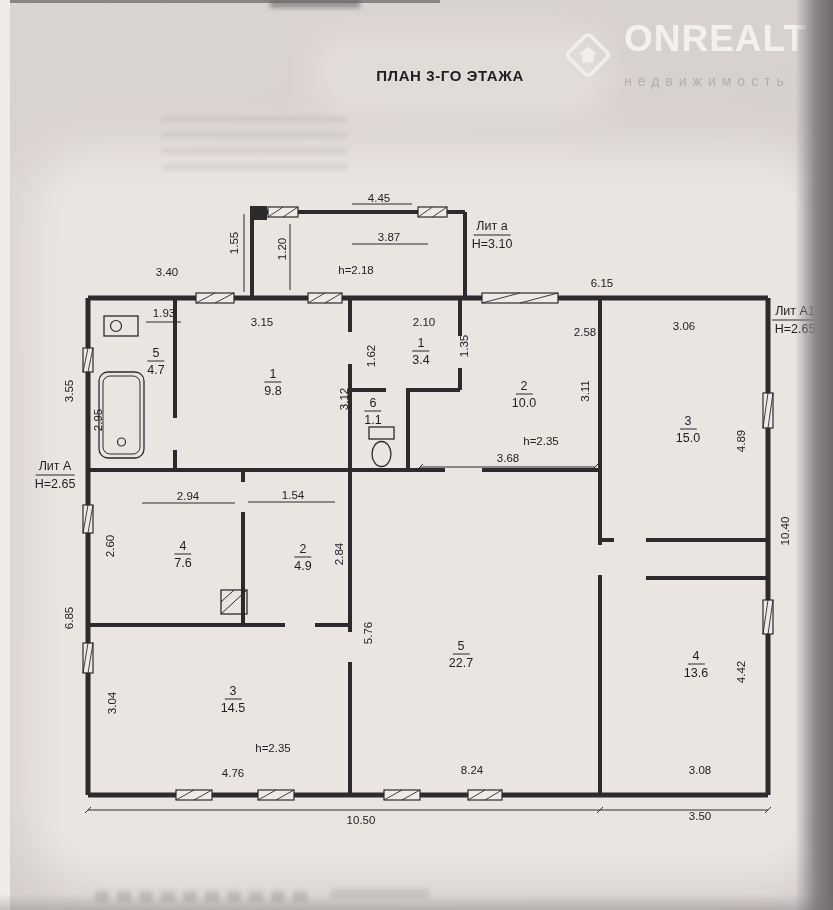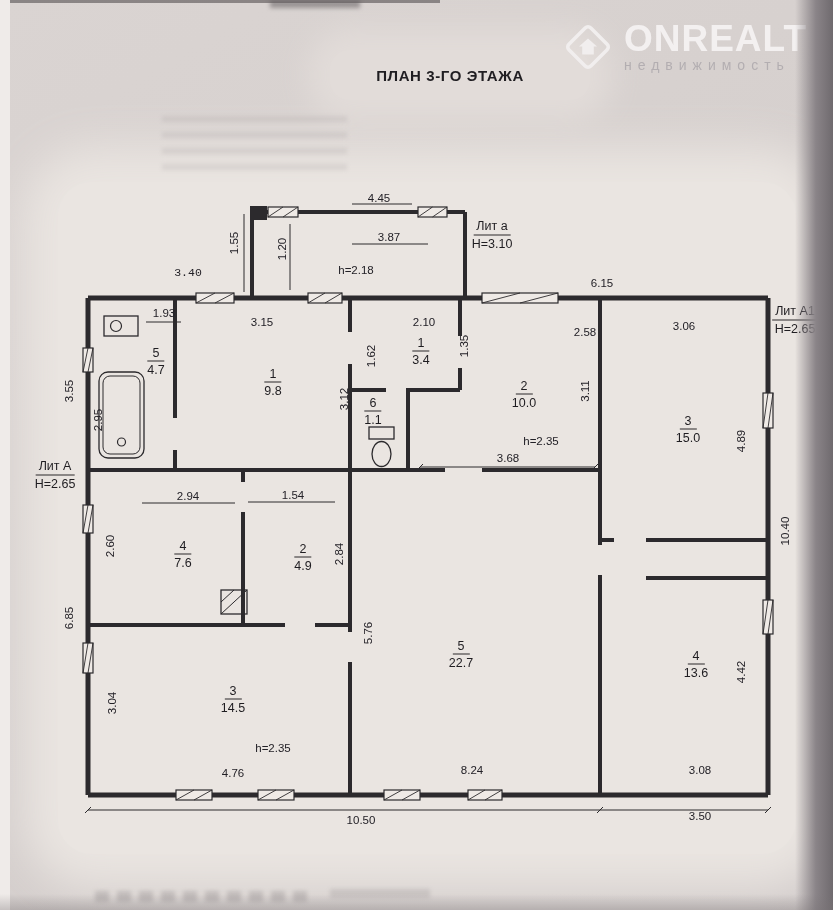--- a/index.html
+++ b/index.html
@@ -25,21 +25,21 @@
   #sm-bot1{left:95px;top:891px;width:215px;height:11px;opacity:.28;
            background:repeating-linear-gradient(to right,#7c7678 0 14px,transparent 14px 22px);}
   #sm-bot2{left:330px;top:889px;width:100px;height:9px;background:#8d8789;opacity:.25;}
   
   .title{position:absolute;left:450px;top:75px;transform:translate(-50%,-50%);
          font-size:15px;font-weight:600;letter-spacing:.6px;color:#201e22;white-space:nowrap;}
   
   .logo{position:absolute;top:20px;right:26px;display:flex;align-items:center;}
   .logo-icon{width:52px;height:52px;margin-right:10px;}
   .logo-name{font-size:37px;font-weight:bold;letter-spacing:1px;color:#f3f0f0;line-height:1;}
-  .logo-sub{font-size:14px;letter-spacing:6px;color:#b3aeb1;margin-top:0;}
+  .logo-sub{font-size:14px;letter-spacing:6px;color:#b3aeb1;margin-top:16px;}
   
   #plan-svg{position:absolute;left:0;top:0;}
   #labels{position:absolute;left:0;top:0;width:833px;height:910px;pointer-events:none;}
   .dim{position:absolute;font-size:11.5px;color:#232127;white-space:nowrap;
        transform:translate(-50%,-50%);}
   .room-label{position:absolute;transform:translate(-50%,-50%);text-align:center;
               font-size:12.5px;color:#1f1d21;line-height:1.12;}
   .room-label .num{display:inline-block;padding:0 5px 1px;border-bottom:1.4px solid #2a282b;}
   .room-label .area{display:block;padding-top:1px;}
   .block-label{position:absolute;transform:translate(-50%,-50%);text-align:center;
@@ -178,21 +178,21 @@
       <span class="h">Н=2.65</span>
     </div>
     <div class="block-label" style="left:55px;top:475px;">
       <span class="name">Лит А</span>
       <span class="h">Н=2.65</span>
     </div>
   <span class="dim" style="left: 379px; top: 198px;">4.45</span>
       <span class="dim" style="left: 389px; top: 237px;">3.87</span>
       <span class="dim" style="left: 234px; top: 243px; transform: translate(-50%, -50%) rotate(-90deg);">1.55</span>
       <span class="dim" style="left: 282px; top: 249px; transform: translate(-50%, -50%) rotate(-90deg);">1.20</span>
-      <span class="dim" style="left: 188px; top: 272px; font-family: Liberation Mono, monospace;">3.40</span>
+      <span class="dim" style="left: 167px; top: 272px;">3.40</span>
       <span class="dim" style="left: 356px; top: 270px; text-align: center;">h=2.18</span>
       <span class="dim" style="left: 602px; top: 283px;">6.15</span>
       <span class="dim" style="left: 164px; top: 313px;">1.93</span>
       <span class="dim" style="left: 262px; top: 322px;">3.15</span>
       <span class="dim" style="left: 424px; top: 322px;">2.10</span>
       <span class="dim" style="left: 537px; top: 332px; margin-left: 48px;">2.58</span>
       <span class="dim" style="left: 684px; top: 326px;">3.06</span>
       <span class="dim" style="left: 371px; top: 356px; transform: translate(-50%, -50%) rotate(-90deg);">1.62</span>
       <span class="dim" style="left: 464px; top: 346px; transform: translate(-50%, -50%) rotate(-90deg);">1.35</span>
       <span class="dim" style="left: 69px; top: 391px; transform: translate(-50%, -50%) rotate(-90deg);">3.55</span>

